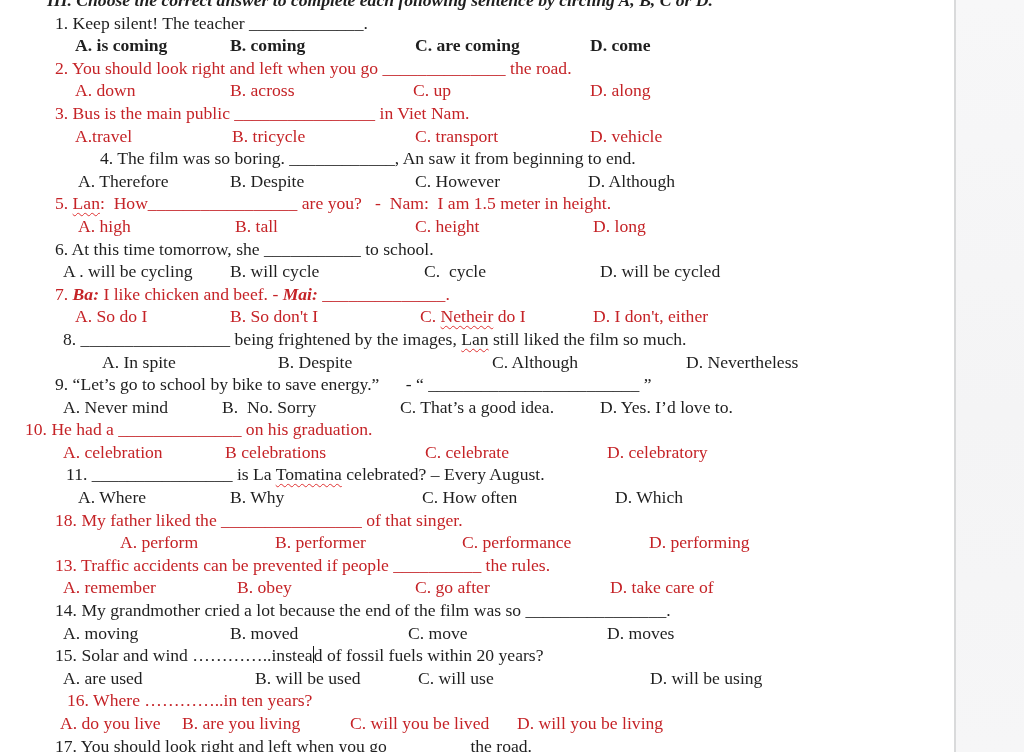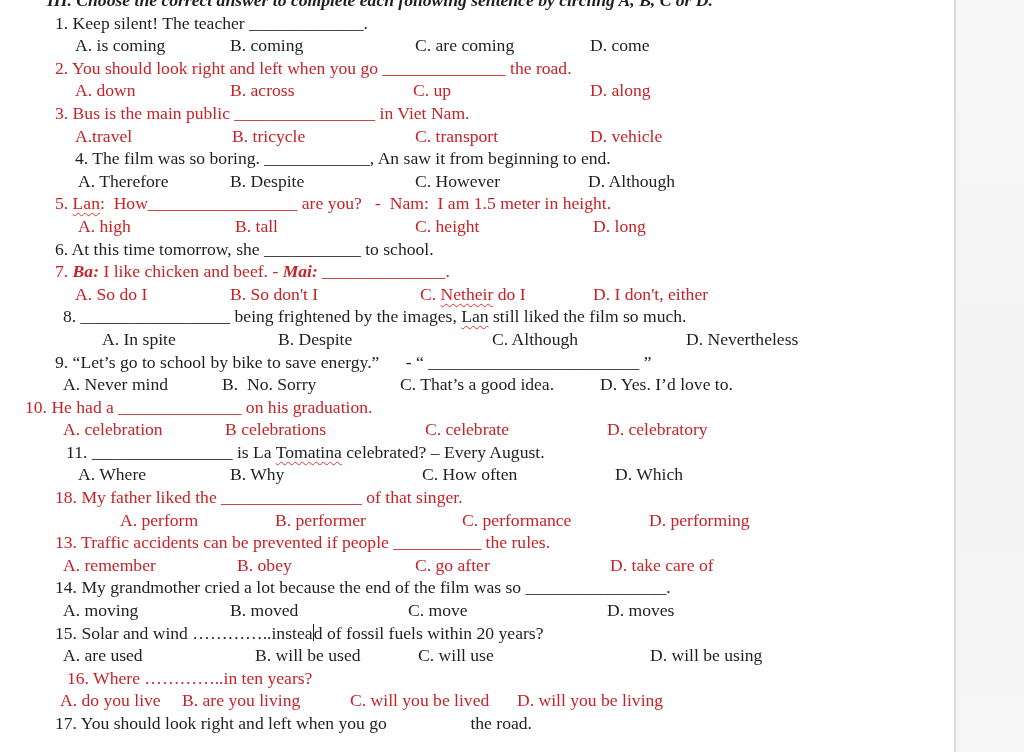--- a/index.html
+++ b/index.html
@@ -42,30 +42,31 @@
   }
 </style>
 </head>
 <body>
 
 <div id="doc">
   <div id="content">
     <div class="line black bi" style="padding-left:47px">III. Choose the correct answer to complete each following sentence by circling A, B, C or D.</div>
     <div id="qlist">
         <div class="line black" style="padding-left: 55px;"><span class="seg">1. Keep silent! The teacher _____________.</span></div>
-        <div class="line options black" style="padding-left: 75px; grid-template-columns: 155px 185px 175px auto;"><span class="opt"><span class="seg">A. is coming</span></span><span class="opt"><span class="seg">B. coming</span></span><span class="opt"><span class="seg">C. are coming</span></span><span class="opt"><span class="seg">D. come</span></span></div>
+        <div class="line options black" style="padding-left: 75px; grid-template-columns: 155px 185px 175px auto; font-weight: bold;"><span class="opt"><span class="seg">A. is coming</span></span><span class="opt"><span class="seg">B. coming</span></span><span class="opt"><span class="seg">C. are coming</span></span><span class="opt"><span class="seg">D. come</span></span></div>
         <div class="line red" style="padding-left: 55px;"><span class="seg">2. You should look right and left when you go ______________ the road.</span></div>
         <div class="line options red" style="padding-left: 75px; grid-template-columns: 155px 183px 177px auto;"><span class="opt"><span class="seg">A. down</span></span><span class="opt"><span class="seg">B. across</span></span><span class="opt"><span class="seg">C. up</span></span><span class="opt"><span class="seg">D. along</span></span></div>
         <div class="line red" style="padding-left: 55px;"><span class="seg">3. Bus is the main public ________________ in Viet Nam.</span></div>
         <div class="line options red" style="padding-left: 75px; grid-template-columns: 157px 183px 175px auto;"><span class="opt"><span class="seg">A.travel</span></span><span class="opt"><span class="seg">B. tricycle</span></span><span class="opt"><span class="seg">C. transport</span></span><span class="opt"><span class="seg">D. vehicle</span></span></div>
-        <div class="line black" style="padding-left: 75px;"><span class="seg">4. The film was so boring. ____________, An saw it from beginning to end.</span></div>
+        <div class="line black" style="padding-left: 75px; margin-left: 25px;"><span class="seg">4. The film was so boring. ____________, An saw it from beginning to end.</span></div>
         <div class="line options black" style="padding-left: 78px; grid-template-columns: 152px 185px 173px auto;"><span class="opt"><span class="seg">A. Therefore</span></span><span class="opt"><span class="seg">B. Despite</span></span><span class="opt"><span class="seg">C. However</span></span><span class="opt"><span class="seg">D. Although</span></span></div>
         <div class="line red" style="padding-left: 55px;"><span class="seg">5. </span><span class="seg wavy">Lan</span><span class="seg">:  How_________________ are you?   -  Nam:  I am 1.5 meter in height.</span></div>
         <div class="line options red" style="padding-left: 78px; grid-template-columns: 157px 180px 178px auto;"><span class="opt"><span class="seg">A. high</span></span><span class="opt"><span class="seg">B. tall</span></span><span class="opt"><span class="seg">C. height</span></span><span class="opt"><span class="seg">D. long</span></span></div>
         <div class="line black" style="padding-left: 55px;"><span class="seg">6. At this time tomorrow, she ___________ to school.</span></div>
+        <div class="line options black" style="padding-left: 63px; grid-template-columns: 167px 194px 176px auto;"><span class="opt"><span class="seg">A . will be cycling</span></span><span class="opt"><span class="seg">B. will cycle</span></span><span class="opt"><span class="seg">C.  cycle</span></span><span class="opt"><span class="seg">D. will be cycled</span></span></div>
         <div class="line red" style="padding-left: 55px;"><span class="seg">7. </span><span class="seg bi">Ba:</span><span class="seg"> I like chicken and beef. - </span><span class="seg bi">Mai:</span><span class="seg"> ______________.</span></div>
         <div class="line options red" style="padding-left: 75px; grid-template-columns: 155px 190px 173px auto;"><span class="opt"><span class="seg">A. So do I</span></span><span class="opt"><span class="seg">B. So don't I</span></span><span class="opt"><span class="seg">C. </span><span class="seg wavy">Netheir</span><span class="seg"> do I</span></span><span class="opt"><span class="seg">D. I don't, either</span></span></div>
         <div class="line black" style="padding-left: 63px;"><span class="seg">8. _________________ being frightened by the images, </span><span class="seg wavy">Lan</span><span class="seg"> still liked the film so much.</span></div>
         <div class="line options black" style="padding-left: 102px; grid-template-columns: 152px 190px 170px auto; gap: 24px;"><span class="opt"><span class="seg">A. In spite</span></span><span class="opt"><span class="seg">B. Despite</span></span><span class="opt"><span class="seg">C. Although</span></span><span class="opt"><span class="seg">D. Nevertheless</span></span></div>
         <div class="line black" style="padding-left: 55px;"><span class="seg">9. “Let’s go to school by bike to save energy.”      - “ ________________________ ”</span></div>
         <div class="line options black" style="padding-left: 63px; grid-template-columns: 159px 178px 200px auto;"><span class="opt"><span class="seg">A. Never mind</span></span><span class="opt"><span class="seg">B.  No. Sorry</span></span><span class="opt"><span class="seg">C. That’s a good idea.</span></span><span class="opt"><span class="seg">D. Yes. I’d love to.</span></span></div>
         <div class="line red" style="padding-left: 25px;"><span class="seg">10. He had a ______________ on his graduation.</span></div>
         <div class="line options red" style="padding-left: 63px; grid-template-columns: 162px 200px 182px auto;"><span class="opt"><span class="seg">A. celebration</span></span><span class="opt"><span class="seg">B celebrations</span></span><span class="opt"><span class="seg">C. celebrate</span></span><span class="opt"><span class="seg">D. celebratory</span></span></div>
         <div class="line black" style="padding-left: 66px;"><span class="seg">11. ________________ is La </span><span class="seg wavy">Tomatina</span><span class="seg"> celebrated? – Every August.</span></div>
         <div class="line options black" style="padding-left: 78px; grid-template-columns: 152px 192px 193px auto;"><span class="opt"><span class="seg">A. Where</span></span><span class="opt"><span class="seg">B. Why</span></span><span class="opt"><span class="seg">C. How often</span></span><span class="opt"><span class="seg">D. Which</span></span></div>

